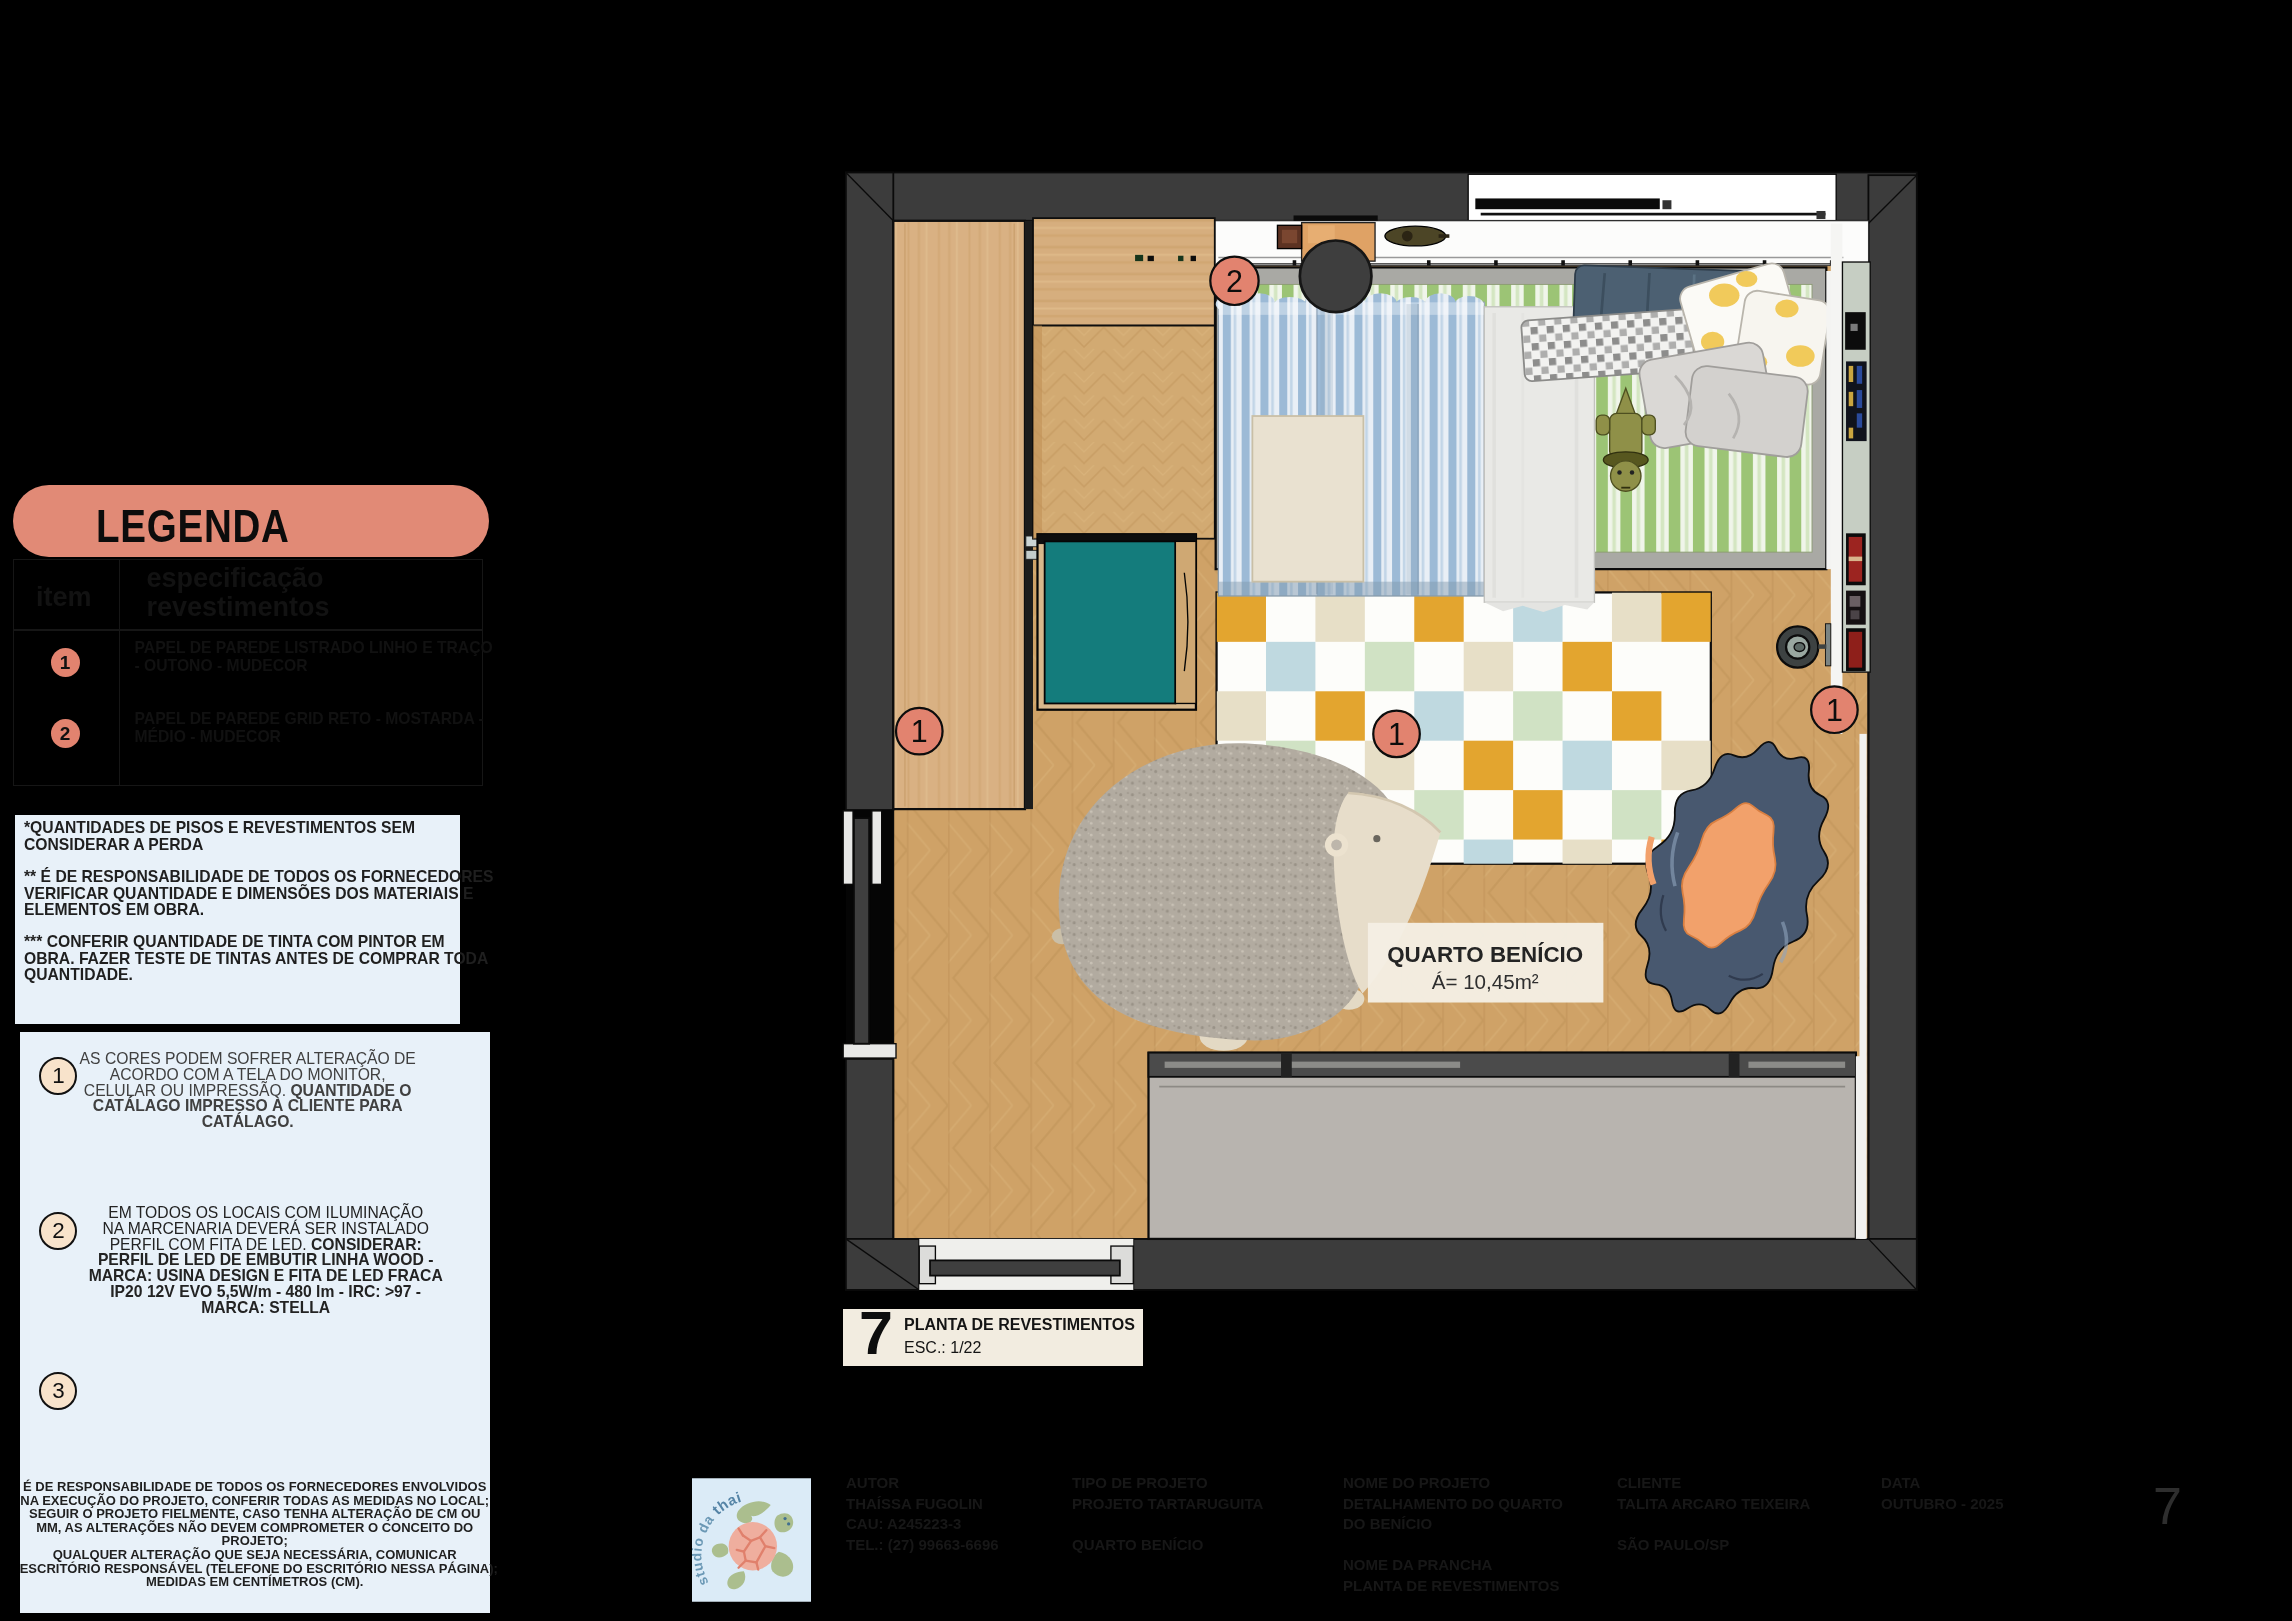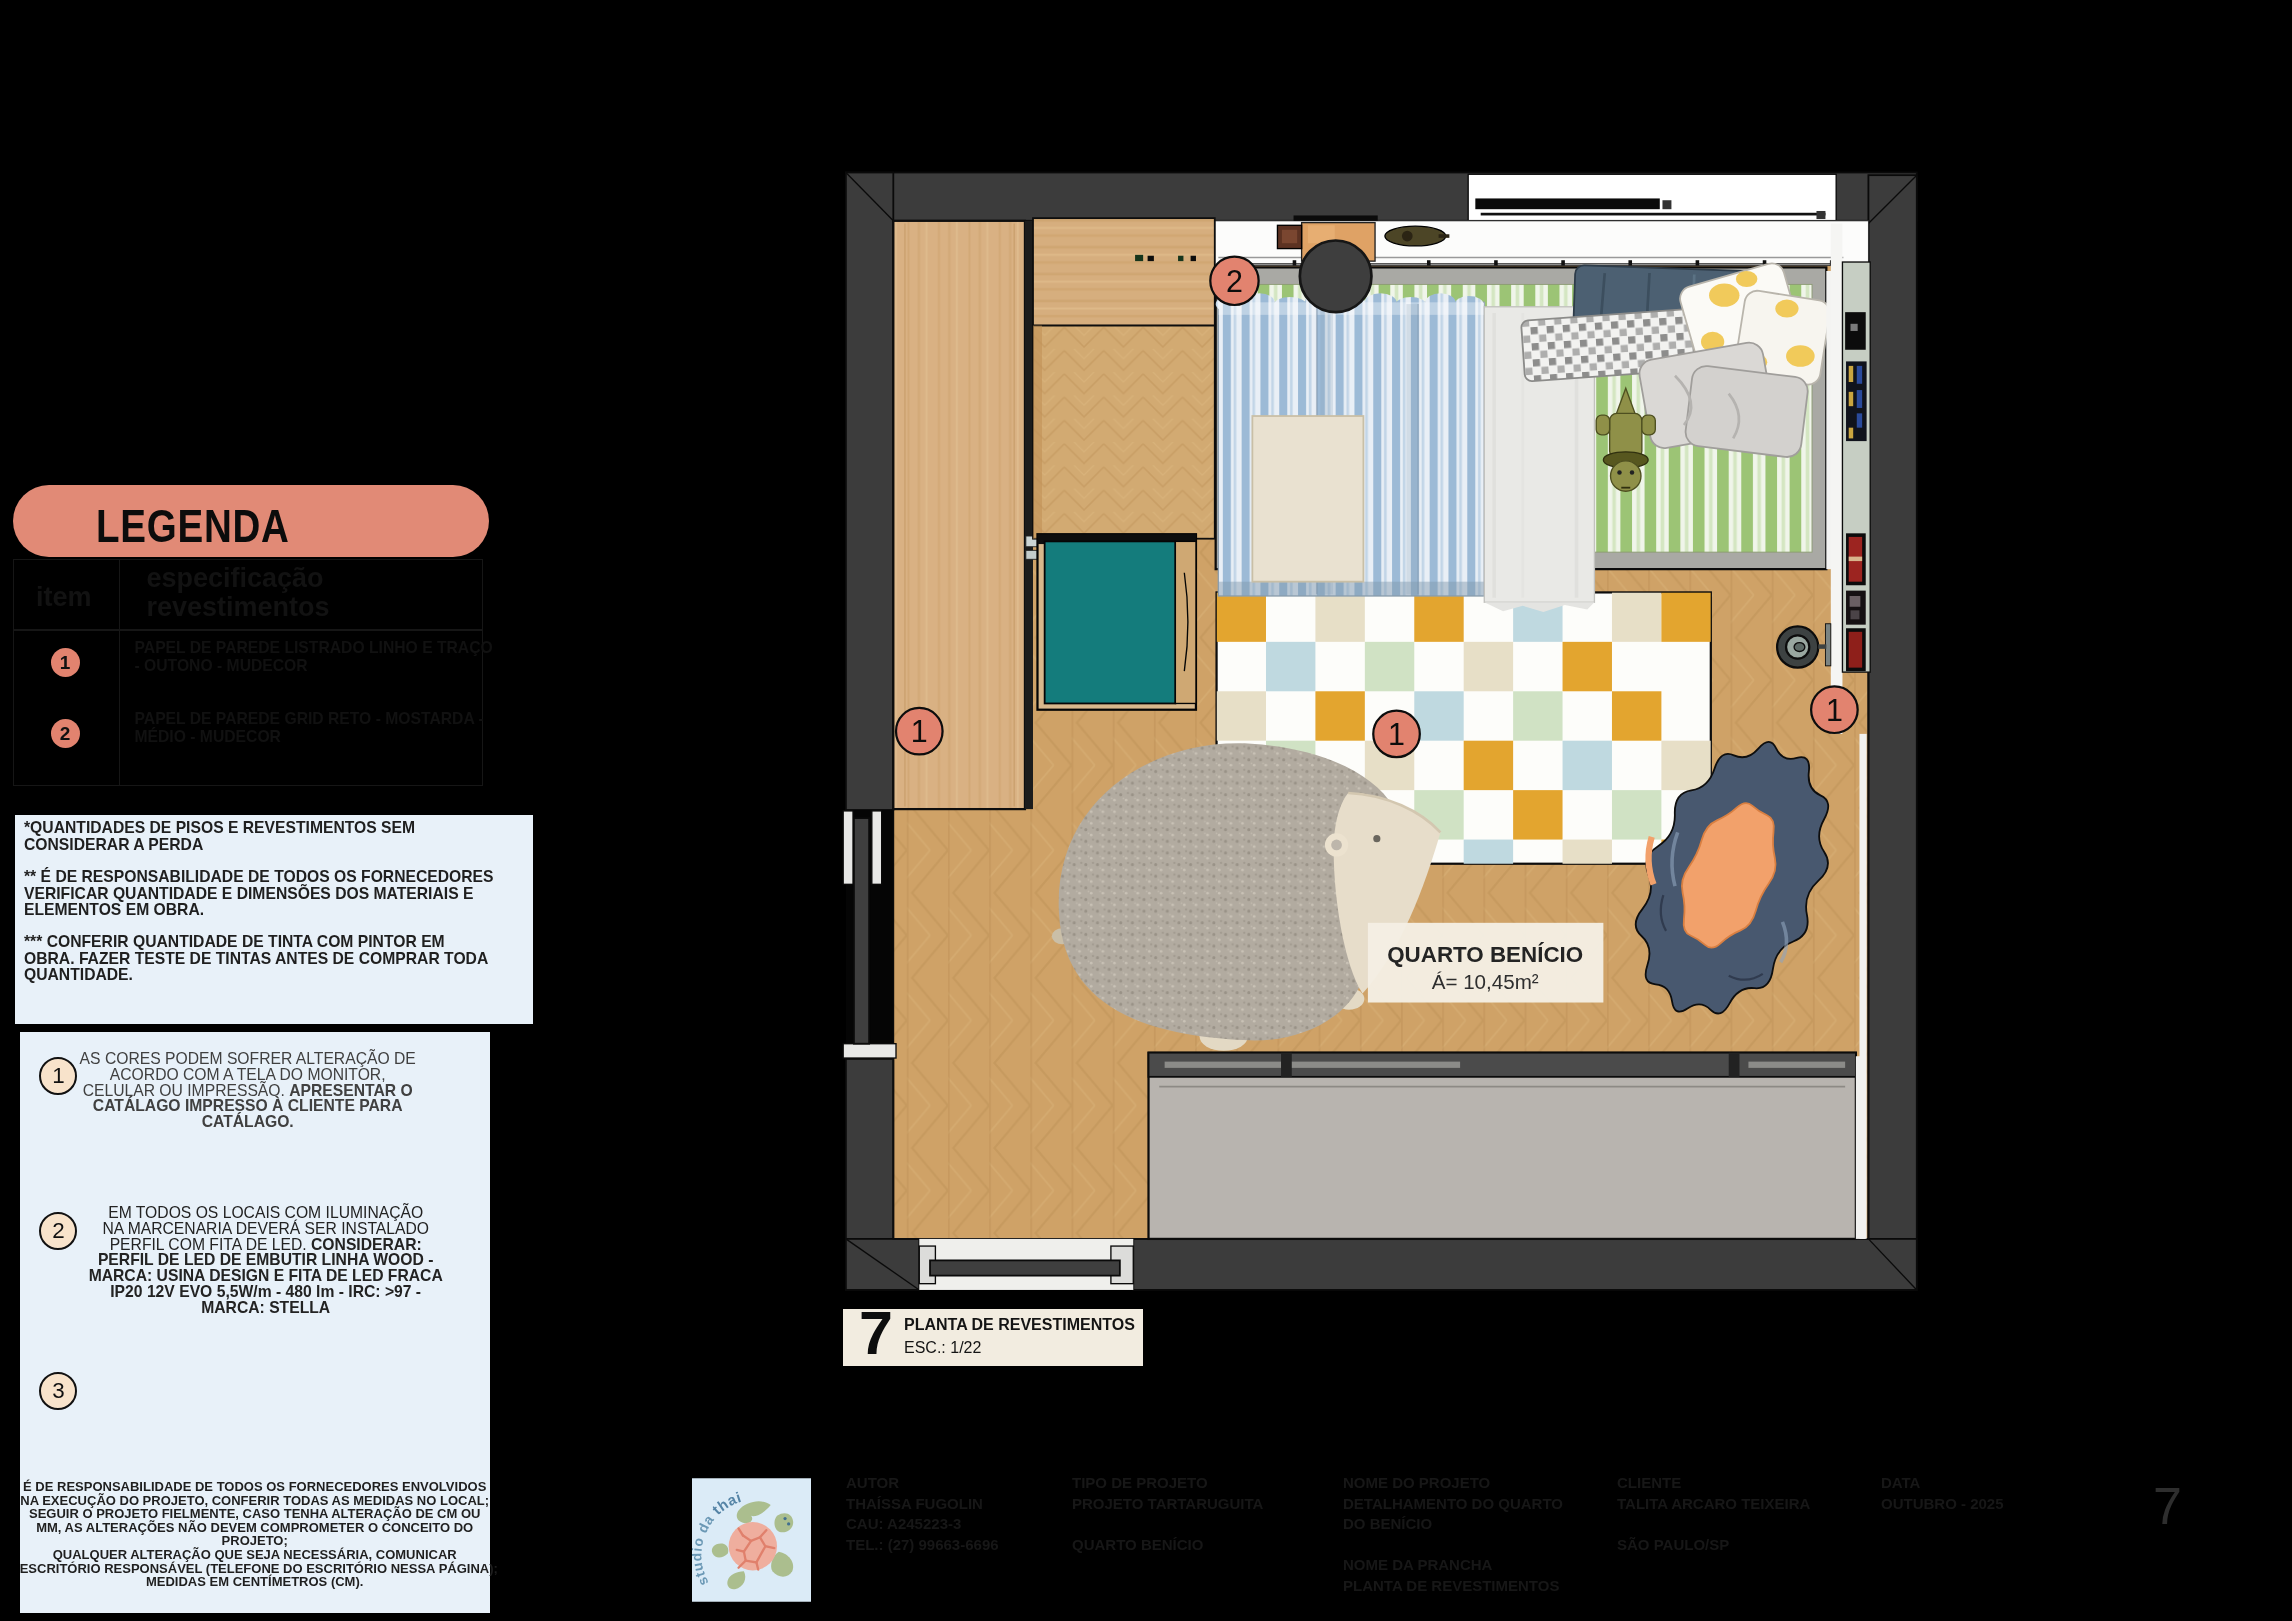--- a/index.html
+++ b/index.html
@@ -24,29 +24,29 @@
 
   <div class="abs" style="left:37px;top:88px;width:29px;height:29px;border-radius:50%;background:#e2836f;color:#111;font-size:19px;font-weight:bold;text-align:center;line-height:29px;">1</div>
 
   <div class="abs" style="left:121px;top:79px;width:376px;font-size:15.7px;font-weight:bold;color:#111111;line-height:17.5px;white-space:nowrap;">PAPEL DE PAREDE LISTRADO LINHO E TRAÇO<br>- OUTONO - MUDECOR</div>
 
   <div class="abs" style="left:37px;top:159px;width:29px;height:29px;border-radius:50%;background:#e2836f;color:#111;font-size:19px;font-weight:bold;text-align:center;line-height:29px;">2</div>
 
   <div class="abs" style="left:121px;top:150px;width:376px;font-size:15.7px;font-weight:bold;color:#111111;line-height:17.5px;white-space:nowrap;">PAPEL DE PAREDE GRID RETO - MOSTARDA -<br>MÉDIO - MUDECOR</div>
 </div>
 
-<div class="abs bluebox" style="left:15px;top:815px;width:518px;height:209px;">
+<div class="abs bluebox" style="left:15px;top:815px;width:445px;height:209px;">
   <div class="abs" style="left:9px;top:5.4px;width:502px;font-size:15.7px;font-weight:bold;line-height:16.3px;white-space:nowrap;">*QUANTIDADES DE PISOS E REVESTIMENTOS SEM<br>CONSIDERAR A PERDA<br><br>** É DE RESPONSABILIDADE DE TODOS OS FORNECEDORES<br>VERIFICAR QUANTIDADE E DIMENSÕES DOS MATERIAIS E<br>ELEMENTOS EM OBRA.<br><br>*** CONFERIR QUANTIDADE DE TINTA COM PINTOR EM<br>OBRA. FAZER TESTE DE TINTAS ANTES DE COMPRAR TODA<br>QUANTIDADE.</div>
 </div>
 
 <div class="abs bluebox" style="left:19.7px;top:1032px;width:470px;height:581px;">
 
   <div class="abs" style="left:19.7px;top:25px;width:34px;height:34px;border-radius:50%;background:#f8e3cb;border:2.7px solid #111;color:#111;font-size:22.4px;text-align:center;line-height:34px;">1</div>
 
-  <div class="abs" style="left:40px;top:19px;width:376px;text-align:center;font-size:15.7px;line-height:15.8px;color:#404040;white-space:nowrap;">AS CORES PODEM SOFRER ALTERAÇÃO DE<br>ACORDO COM A TELA DO MONITOR,<br>CELULAR OU IMPRESSÃO. <b>APRESENTAR O</b><br><b>CATÁLAGO IMPRESSO À CLIENTE PARA</b><br><b>CATÁLAGO.</b></div>
+  <div class="abs" style="left:40px;top:19px;width:376px;text-align:center;font-size:15.7px;line-height:15.8px;color:#404040;white-space:nowrap;">AS CORES PODEM SOFRER ALTERAÇÃO DE<br>ACORDO COM A TELA DO MONITOR,<br>CELULAR OU IMPRESSÃO. <b>QUANTIDADE O</b><br><b>CATÁLAGO IMPRESSO À CLIENTE PARA</b><br><b>CATÁLAGO.</b></div>
 
   <div class="abs" style="left:19.7px;top:180px;width:34px;height:34px;border-radius:50%;background:#f8e3cb;border:2.7px solid #111;color:#111;font-size:22.4px;text-align:center;line-height:34px;">2</div>
 
   <div class="abs" style="left:49px;top:173px;width:394px;text-align:center;font-size:15.7px;line-height:15.8px;color:#232323;white-space:nowrap;">EM TODOS OS LOCAIS COM ILUMINAÇÃO<br>NA MARCENARIA DEVERÁ SER INSTALADO<br>PERFIL COM FITA DE LED. <b>CONSIDERAR:</b><br><b>PERFIL DE LED DE EMBUTIR LINHA WOOD -</b><br><b>MARCA: USINA DESIGN E FITA DE LED FRACA</b><br><b>IP20 12V EVO 5,5W/m - 480 lm - IRC: &gt;97 -</b><br><b>MARCA: STELLA</b></div>
 
   <div class="abs" style="left:19.7px;top:340px;width:34px;height:34px;border-radius:50%;background:#f8e3cb;border:2.7px solid #111;color:#111;font-size:22.4px;text-align:center;line-height:34px;">3</div>
 
 
   <div class="abs" style="left:0px;top:448px;width:470px;text-align:center;font-size:13px;font-weight:bold;line-height:13.6px;color:#1f1f1f;white-space:nowrap;">É DE RESPONSABILIDADE DE TODOS OS FORNECEDORES ENVOLVIDOS<br>NA EXECUÇÃO DO PROJETO, CONFERIR TODAS AS MEDIDAS NO LOCAL;<br>SEGUIR O PROJETO FIELMENTE, CASO TENHA ALTERAÇÃO DE CM OU<br>MM, AS ALTERAÇÕES NÃO DEVEM COMPROMETER O CONCEITO DO<br>PROJETO;<br>QUALQUER ALTERAÇÃO QUE SEJA NECESSÁRIA, COMUNICAR<br>ESCRITÓRIO RESPONSÁVEL (TELEFONE DO ESCRITÓRIO NESSA PÁGINA);<br>MEDIDAS EM CENTÍMETROS (CM).</div>
 </div>

